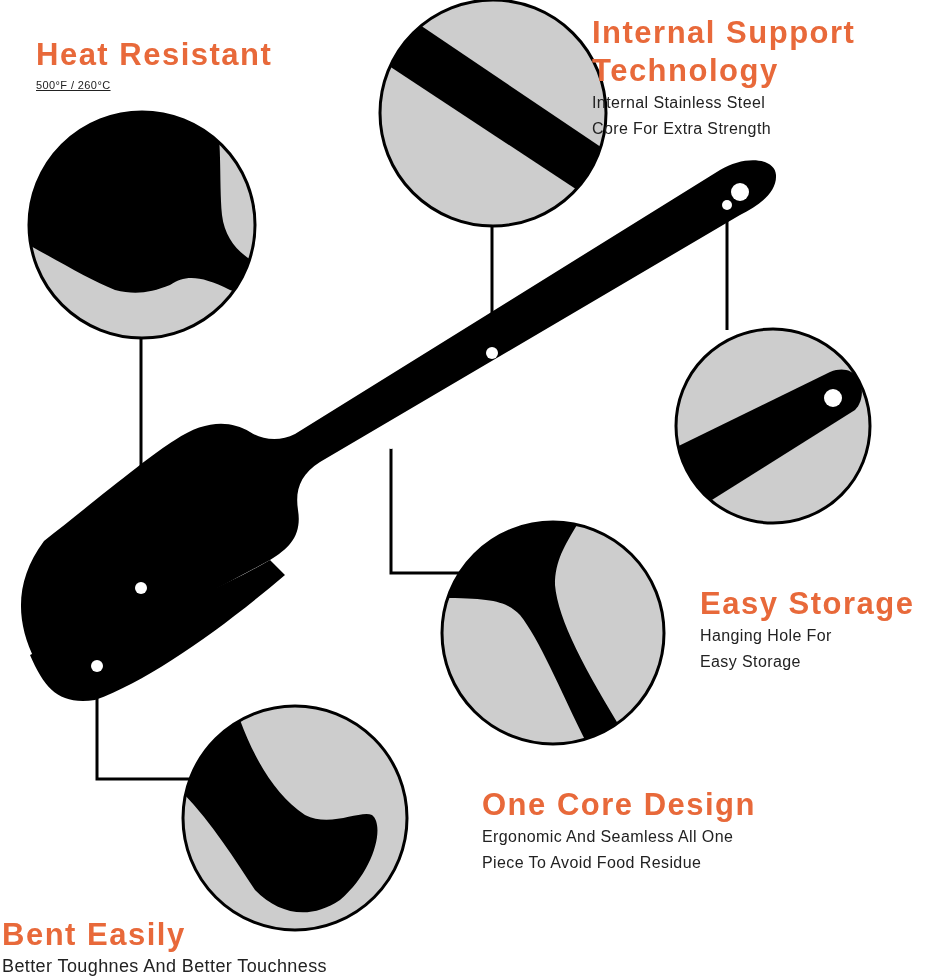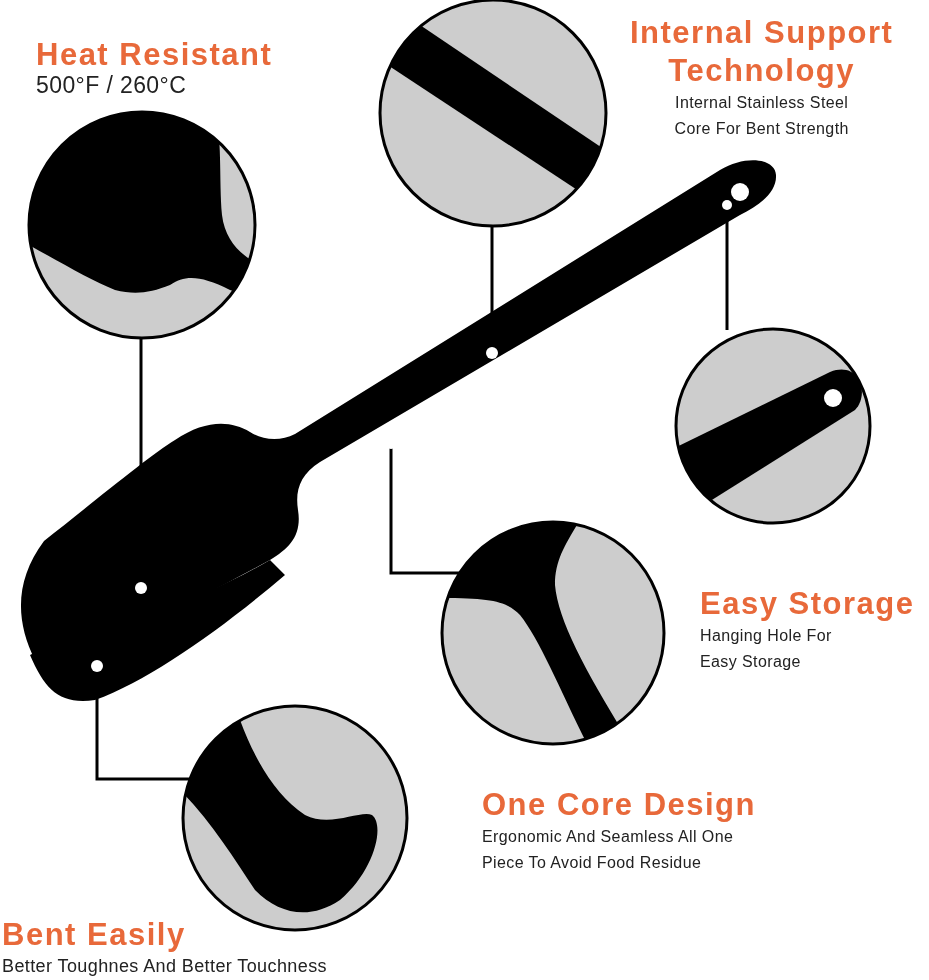--- a/index.html
+++ b/index.html
@@ -95,28 +95,28 @@
 
   <g>
     <circle cx="295" cy="818" r="112" fill="#cdcdcd"></circle>
     <path clip-path="url(#c-bent)" fill="#000" d="M 180 720 L 240 720 C 255 760, 275 795, 305 815 C 330 828, 360 810, 372 815 C 385 825, 375 870, 340 900 C 310 920, 280 915, 255 890 C 235 860, 210 820, 180 790 Z"></path>
     <circle cx="295" cy="818" r="112" fill="none" stroke="#000" stroke-width="3"></circle>
   </g>
 </svg>
 
 <div class="feature" style="left:28px; top:36px;margin-left:8px;">
   <div class="title">Heat Resistant</div>
-  <div class="desc" style="font-size:23px; line-height:22px;">500°F / 260°C</div>
+  <div class="desc" style="font-size:11px; line-height:22px;text-decoration:underline;">500°F / 260°C</div>
 </div>
 
-<div class="feature" style="left:630px; top:14px;text-align:center;">
+<div class="feature" style="left:592px; top:14px;">
   <div class="title">Internal Support</div>
   <div class="title">Technology</div>
   <div class="desc">Internal Stainless Steel</div>
-  <div class="desc">Core For Bent Strength</div>
+  <div class="desc">Core For Extra Strength</div>
 </div>
 
 <div class="feature" style="left:700px; top:565px;margin-top:20px;">
   <div class="title">Easy Storage</div>
   <div class="desc">Hanging Hole For</div>
   <div class="desc">Easy Storage</div>
 </div>
 
 <div class="feature" style="left:482px; top:786px;">
   <div class="title">One Core Design</div>

